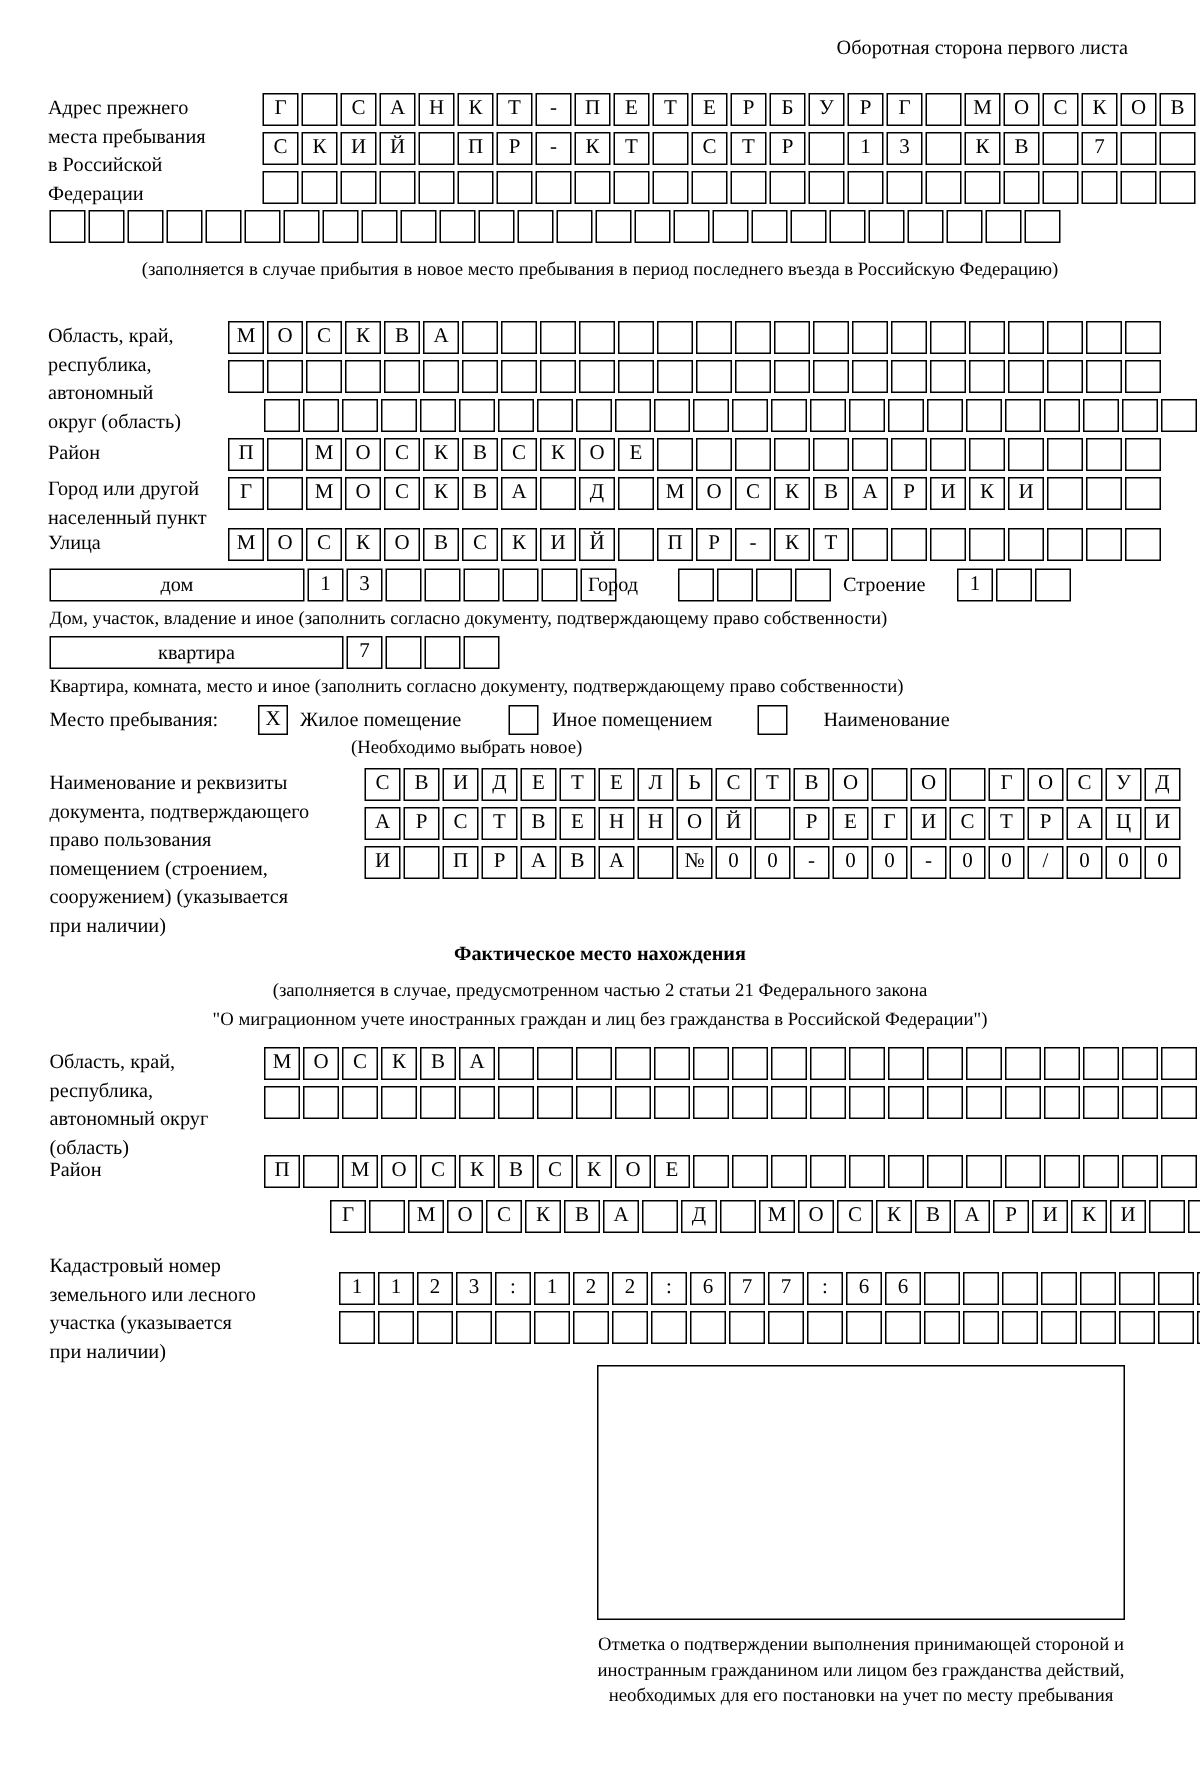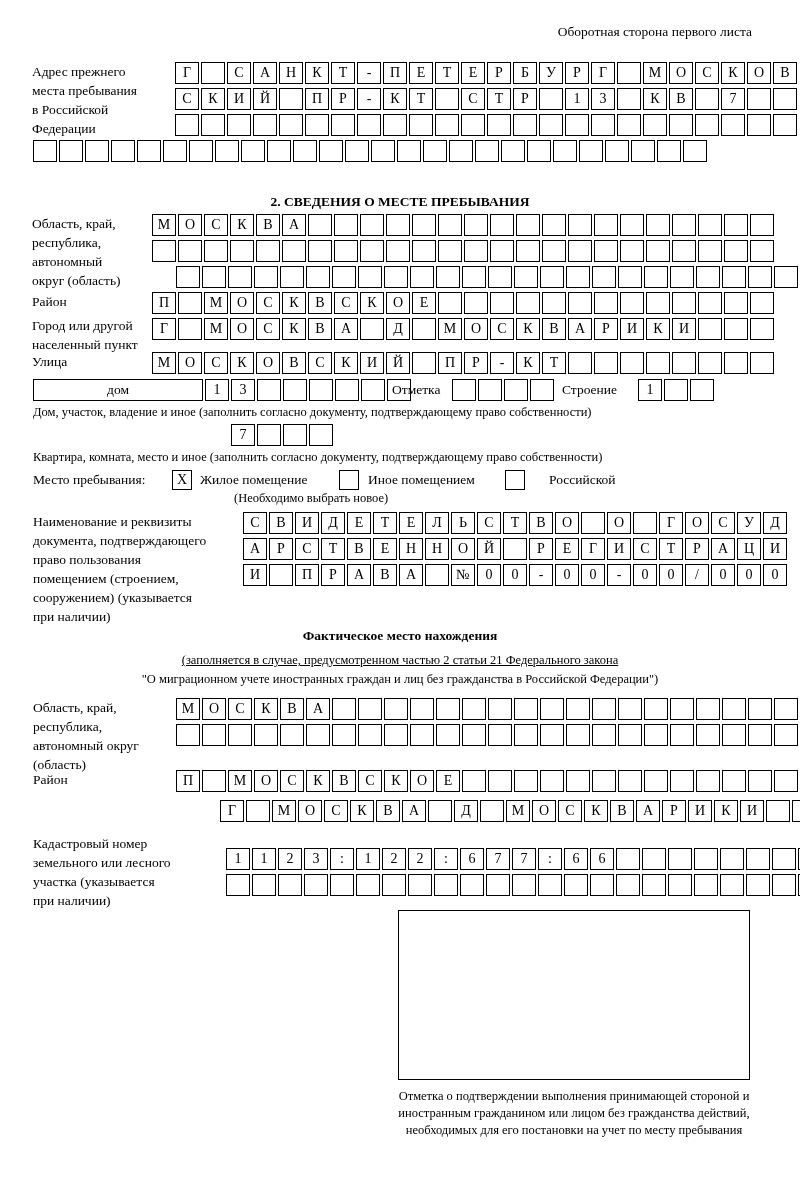--- a/index.html
+++ b/index.html
@@ -215,22 +215,22 @@
       <div class="cell" style="width: 24px;"></div>
       <div class="cell" style="width: 24px;"></div>
       <div class="cell" style="width: 24px;"></div>
       <div class="cell" style="width: 24px;"></div>
       <div class="cell" style="width: 24px;"></div>
       <div class="cell" style="width: 24px;"></div>
       <div class="cell" style="width: 24px;"></div>
       <div class="cell" style="width: 24px;"></div>
     </div>
 
-
-  <div class="sect-title" style="top:194px;">2. СВЕДЕНИЯ О МЕСТЕ ПРЕБЫВАНИЯ</div>
+  <div class="center-note" style="top:172px;">(заполняется в случае прибытия в новое место пребывания в период последнего въезда в Российскую Федерацию)</div>
+
 
   <div class="lbl" style="left:32px; top:214px; width:140px;">Область, край,
 республика,
 автономный
 округ (область)</div>
   <div class="boxrow" id="s2-region-1" style="left:152px; top:214px;">
       <div class="cell filled" style="width: 24px;">М</div>
       <div class="cell filled" style="width: 24px;">О</div>
       <div class="cell filled" style="width: 24px;">С</div>
       <div class="cell filled" style="width: 24px;">К</div>
@@ -397,51 +397,52 @@
   <div class="boxrow" id="s2-house" style="left:205px; top:379px;">
       <div class="cell filled" style="width: 24px;">1</div>
       <div class="cell filled" style="width: 24px;">3</div>
       <div class="cell" style="width: 24px;"></div>
       <div class="cell" style="width: 24px;"></div>
       <div class="cell" style="width: 24px;"></div>
       <div class="cell" style="width: 24px;"></div>
       <div class="cell" style="width: 24px;"></div>
       <div class="cell" style="width: 24px;"></div>
     </div>
-  <div class="inline-lbl" style="left:392px; top:379px;">Отметка</div>
+  <div class="inline-lbl" style="left:392px; top:379px;">Город</div>
   <div class="boxrow" id="s2-korpus" style="left:452px; top:379px;">
       <div class="cell" style="width: 24px;"></div>
       <div class="cell" style="width: 24px;"></div>
       <div class="cell" style="width: 24px;"></div>
       <div class="cell" style="width: 24px;"></div>
     </div>
   <div class="inline-lbl" style="left:562px; top:379px;">Строение</div>
   <div class="boxrow" id="s2-stroenie" style="left:638px; top:379px;">
       <div class="cell filled" style="width: 24px;">1</div>
       <div class="cell" style="width: 24px;"></div>
       <div class="cell" style="width: 24px;"></div>
     </div>
 
   <div class="lbl small" style="left:33px; top:403px;">Дом, участок, владение и иное (заполнить согласно документу, подтверждающему право собственности)</div>
 
+  <div class="wide" style="position:absolute; left:33px; top:424px; width:196px;">квартира</div>
   <div class="boxrow" id="s2-flat" style="left:231px; top:424px;">
       <div class="cell filled" style="width: 24px;">7</div>
       <div class="cell" style="width: 24px;"></div>
       <div class="cell" style="width: 24px;"></div>
       <div class="cell" style="width: 24px;"></div>
     </div>
   <div class="lbl small" style="left:33px; top:448px;">Квартира, комната, место и иное (заполнить согласно документу, подтверждающему право собственности)</div>
 
   <div class="inline-lbl" style="left:33px; top:469px;">Место пребывания:</div>
   <span class="checkbox" style="position:absolute; left:172px; top:470px;">X</span>
   <div class="inline-lbl" style="left:200px; top:469px;">Жилое помещение</div>
   <span class="checkbox" style="position:absolute; left:339px; top:470px;"></span>
   <div class="inline-lbl" style="left:368px; top:469px;">Иное помещением</div>
   <span class="checkbox" style="position:absolute; left:505px; top:470px;"></span>
-  <div class="inline-lbl" style="left:549px; top:469px;">Российской</div>
+  <div class="inline-lbl" style="left:549px; top:469px;">Наименование</div>
   <div class="lbl small" style="left:234px; top:489px;">(Необходимо выбрать новое)</div>
 
   <div class="lbl" style="left:33px; top:512px; width:210px;">Наименование и реквизиты
 документа, подтверждающего
 право пользования
 помещением (строением,
 сооружением) (указывается
 при наличии)</div>
   <div class="boxrow" id="s2-doc-1" style="left:243px; top:512px;">
       <div class="cell filled" style="width: 24px;">С</div>
@@ -507,21 +508,21 @@
       <div class="cell filled" style="width: 24px;">-</div>
       <div class="cell filled" style="width: 24px;">0</div>
       <div class="cell filled" style="width: 24px;">0</div>
       <div class="cell filled" style="width: 24px;">/</div>
       <div class="cell filled" style="width: 24px;">0</div>
       <div class="cell filled" style="width: 24px;">0</div>
       <div class="cell filled" style="width: 24px;">0</div>
     </div>
 
   <div class="sect-title" style="top:628px;">Фактическое место нахождения</div>
-  <div class="center-note" style="top:653px;text-decoration:underline;">(заполняется в случае, предусмотренном частью 2 статьи 21 Федерального закона</div>
+  <div class="center-note" style="top:653px;">(заполняется в случае, предусмотренном частью 2 статьи 21 Федерального закона</div>
   <div class="center-note" style="top:672px;">"О миграционном учете иностранных граждан и лиц без гражданства в Российской Федерации")</div>
 
   <div class="lbl" style="left:33px; top:698px; width:145px;">Область, край,
 республика,
 автономный округ
 (область)</div>
   <div class="boxrow" id="al-region-1" style="left:176px; top:698px;">
       <div class="cell filled" style="width: 24px;">М</div>
       <div class="cell filled" style="width: 24px;">О</div>
       <div class="cell filled" style="width: 24px;">С</div>

